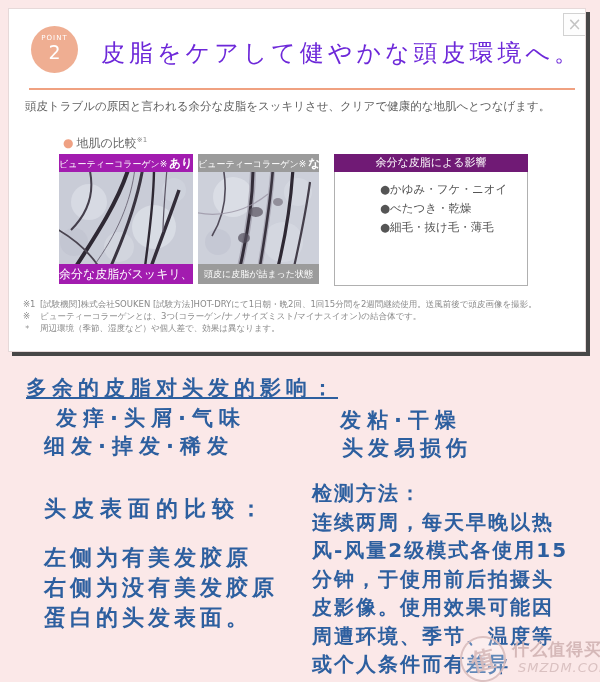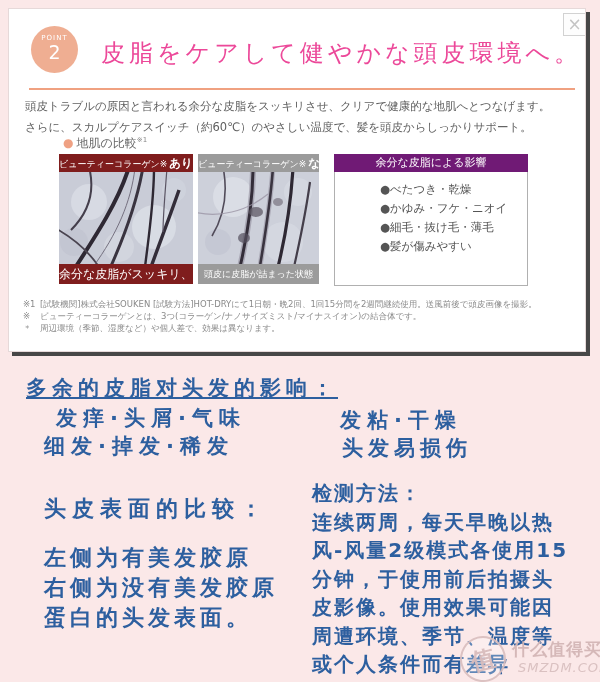--- a/index.html
+++ b/index.html
@@ -43,21 +43,21 @@
   }
   .point-badge .pt-label { display: block; font-size: 7px; letter-spacing: 1px; margin-top: 8px; }
   .point-badge .pt-num { display: block; font-size: 19px; line-height: 20px; }
 
   .panel-title {
     position: absolute;
     left: 92px; top: 28px;
     font-family: "DejaVu Serif", "Liberation Serif", serif;
     font-size: 24px;
     letter-spacing: 4px;
-    color: #ec4899;
+    color: #6d28d9;
     white-space: nowrap;
   }
   .divider {
     position: absolute;
     left: 20px; top: 79px;
     width: 546px; height: 2px;
     background: #f0a181;
   }
   .intro {
     position: absolute;
@@ -80,21 +80,21 @@
   
   .cmp-block { position: absolute; top: 145px; }
   .cmp-block.with-c { left: 50px; width: 134px; }
   .cmp-block.without-c { left: 189px; width: 121px; }
   .cmp-header {
     height: 18px; line-height: 18px;
     color: #ffffff; text-align: center;
     font-size: 9px; white-space: nowrap; overflow: hidden;
   }
   .cmp-header .state { font-size: 11.5px; font-weight: bold; margin-left: 2px; }
-  .with-c .cmp-header, .with-c .cmp-caption { background: #7f1d1d; }
+  .with-c .cmp-header, .with-c .cmp-caption { background: #a21caf; }
   .without-c .cmp-header, .without-c .cmp-caption { background: #9b9b9b; }
   .cmp-img { display: block; width: 100%; height: 92px; }
   .cmp-caption {
     height: 20px; line-height: 20px;
     color: #ffffff; text-align: center;
     white-space: nowrap; overflow: hidden;
   }
   .with-c .cmp-caption { font-size: 12px; text-align: center; }
   .without-c .cmp-caption { font-size: 9px; }
 
@@ -184,21 +184,20 @@
     <span class="pt-label">POINT</span>
     <span class="pt-num">2</span>
   </div>
 
   <div class="panel-title">皮脂をケアして健やかな頭皮環境へ。</div>
 
   <div class="divider"></div>
 
   <div class="intro">
     <div>頭皮トラブルの原因と言われる余分な皮脂をスッキリさせ、クリアで健康的な地肌へとつなげます。</div>
-    <div>さらに、スカルプケアスイッチ（約60℃）のやさしい温度で、髪を頭皮からしっかりサポート。</div>
   </div>
 
   <div class="section-label">
     <span class="bullet">●</span><span>地肌の比較</span><sup>※1</sup>
   </div>
 
   <div class="cmp-block with-c">
     <div class="cmp-header">
       <span>ビューティーコラーゲン※</span><span class="state">あり</span>
     </div>
@@ -242,24 +241,23 @@
       <ellipse cx="58" cy="40" rx="7" ry="5" fill="#5f5966" opacity="0.75"></ellipse>
       <ellipse cx="46" cy="66" rx="6" ry="5" fill="#544e5c" opacity="0.7"></ellipse>
       <ellipse cx="80" cy="30" rx="5" ry="4" fill="#6a6472" opacity="0.6"></ellipse>
     </svg>
     <div class="cmp-caption">頭皮に皮脂が詰まった状態</div>
   </div>
 
   <div class="effects-table">
     <div class="effects-header">余分な皮脂による影響</div>
     <div class="effects-body">
+      <div class="effects-item">●かゆみ・フケ・ニオイ</div>
       <div class="effects-item">●べたつき・乾燥</div>
-      <div class="effects-item">●かゆみ・フケ・ニオイ</div>
       <div class="effects-item">●細毛・抜け毛・薄毛</div>
-      <div class="effects-item">●髪が傷みやすい</div>
     </div>
   </div>
 
   <div class="footnotes">
     <div class="fn-row">
       <span class="fn-marker">※1</span>
       <span>[試験機関]株式会社SOUKEN [試験方法]HOT-DRYにて1日朝・晩2回、1回15分間を2週間継続使用。送風前後で頭皮画像を撮影。</span>
     </div>
     <div class="fn-row">
       <span class="fn-marker">※</span>

